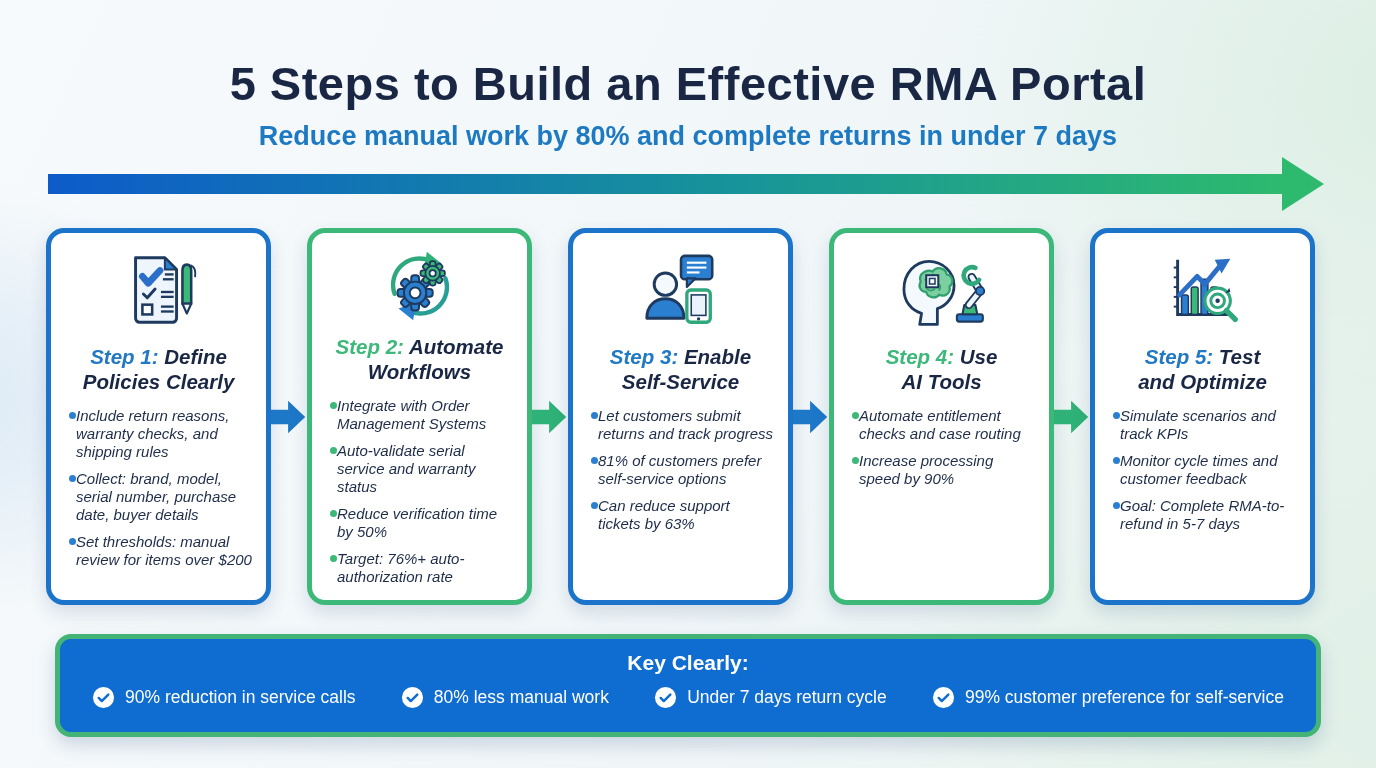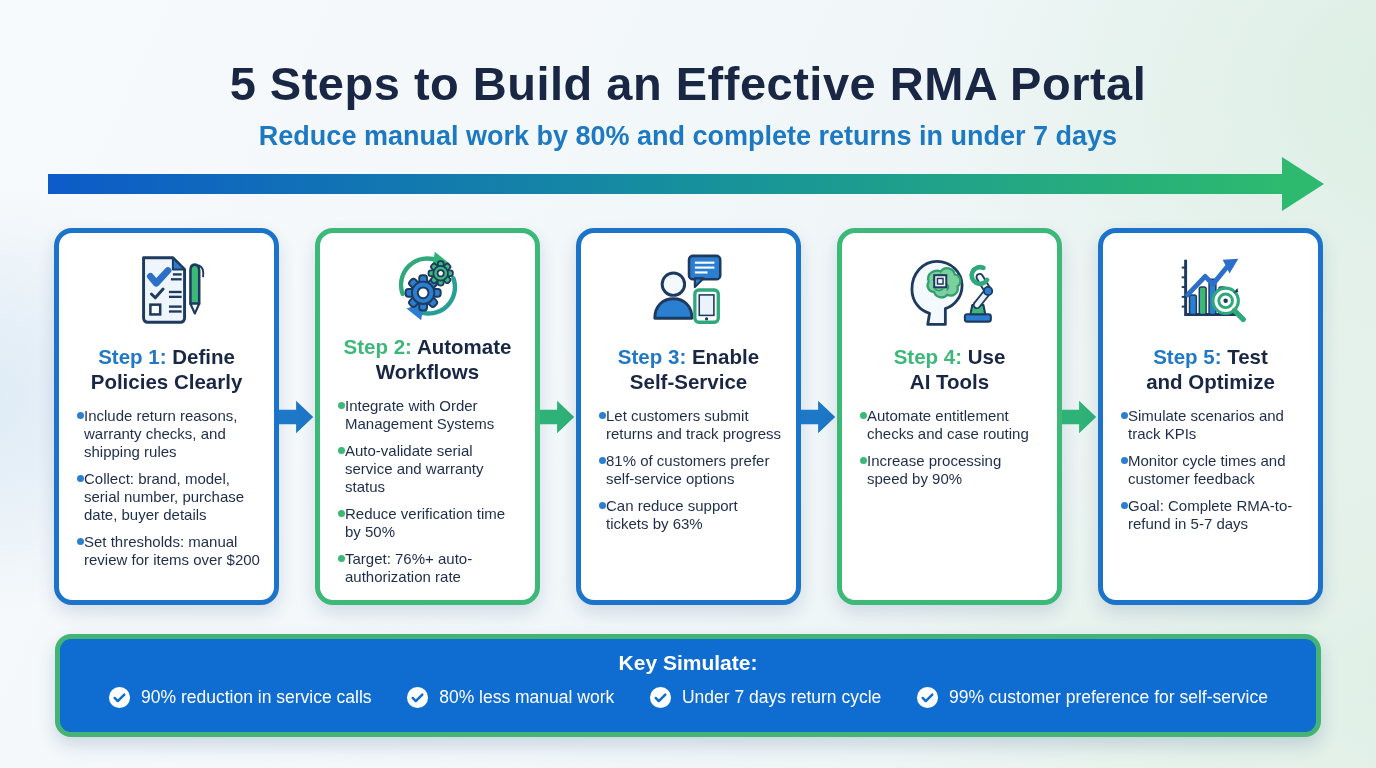--- a/index.html
+++ b/index.html
@@ -14,21 +14,21 @@
       radial-gradient(520px 360px at -4% 52%, #dbe9f5 0%, rgba(219,233,245,0) 60%),
       linear-gradient(115deg, #f7fafc 0%, #f0f6f8 58%, #e8f2ec 100%);
   }
 
   .header { position:absolute; top:56px; left:0; right:0; text-align:center; }
   .title { font-size:47px; font-weight:700; color:#1a2744; letter-spacing:.5px; }
   .subtitle { font-size:27px; font-weight:700; color:#1d79c2; margin-top:10px; }
 
   .timeline { position:absolute; left:48px; top:154px; width:1276px; height:60px; }
 
-  .cards { position:absolute; left:54px; top:228px; width:1032px; height:377px; display:flex; align-items:stretch; }
+  .cards { position:absolute; left:46px; top:228px; width:1032px; height:377px; display:flex; align-items:stretch;font-style:italic; }
   .card {
     width:225px; flex:none; background:#ffffff; border-radius:18px;
     border:5px solid #1b74c9; box-shadow:0 8px 18px rgba(24,60,120,.14);
     padding:8px 12px 10px; display:flex; flex-direction:column;
   }
   .card.green { border-color:#3cb878; }
   .flow { width:36px; flex:none; display:flex; align-items:center; justify-content:center; }
 
   .icon-wrap { height:92px; display:flex; align-items:center; justify-content:center; margin-top:4px; }
 
@@ -40,21 +40,21 @@
   .bullets li { display:flex; margin-bottom:9px; font-size:15px; color:#1e2d4a; line-height:1.2; }
   .dot { width:7px; height:7px; border-radius:50%; background:#2b7fd0; margin-top:5px; flex:none; }
   .card.green .dot { background:#3cb878; }
 
   .benefits {
     position:absolute; left:55px; top:634px; width:1266px; height:103px;
     background:#0f6cd0; border:5px solid #43b476; border-radius:16px; color:#ffffff;
     box-shadow:0 8px 18px rgba(24,60,120,.18);
   }
   .benefits-title { text-align:center; font-size:21px; font-weight:700; margin-top:12px; }
-  .benefits-row { display:flex; justify-content:space-between; align-items:center; padding:0 48px; margin-top:11px; }
+  .benefits-row { display:flex; justify-content:space-between; align-items:center; padding:0 32px; margin-top:11px; }
   .benefit { display:flex; align-items:center; gap:10px; font-size:17.5px; }
   .check { width:23px; height:23px; flex:none; }
 </style>
 </head>
 <body>
 
 <div class="canvas">
 
   <div class="header">
     <div class="title">5 Steps to Build an Effective RMA Portal</div>
@@ -283,21 +283,21 @@
         <li>
             <span class="dot"></span>
             <span>Goal: Complete RMA-to-refund in 5-7 days</span>
           </li>
       </ul>
     </section>
 
   </div>
 
   <footer class="benefits">
-    <div class="benefits-title">Key Simulate:</div>
+    <div class="benefits-title">Key Clearly:</div>
     <div class="benefits-row">
       <div class="benefit">
         <svg class="check" viewBox="0 0 24 24">
             <circle cx="12" cy="12" r="11" fill="#ffffff"></circle>
             <path d="M7 12.5 l3.2 3.2 L17 9" stroke="#0f6cd0" stroke-width="2.6" fill="none" stroke-linecap="round" stroke-linejoin="round"></path>
           </svg>
         <span>90% reduction in service calls</span>
       </div>
       <div class="benefit">
         <svg class="check" viewBox="0 0 24 24">

